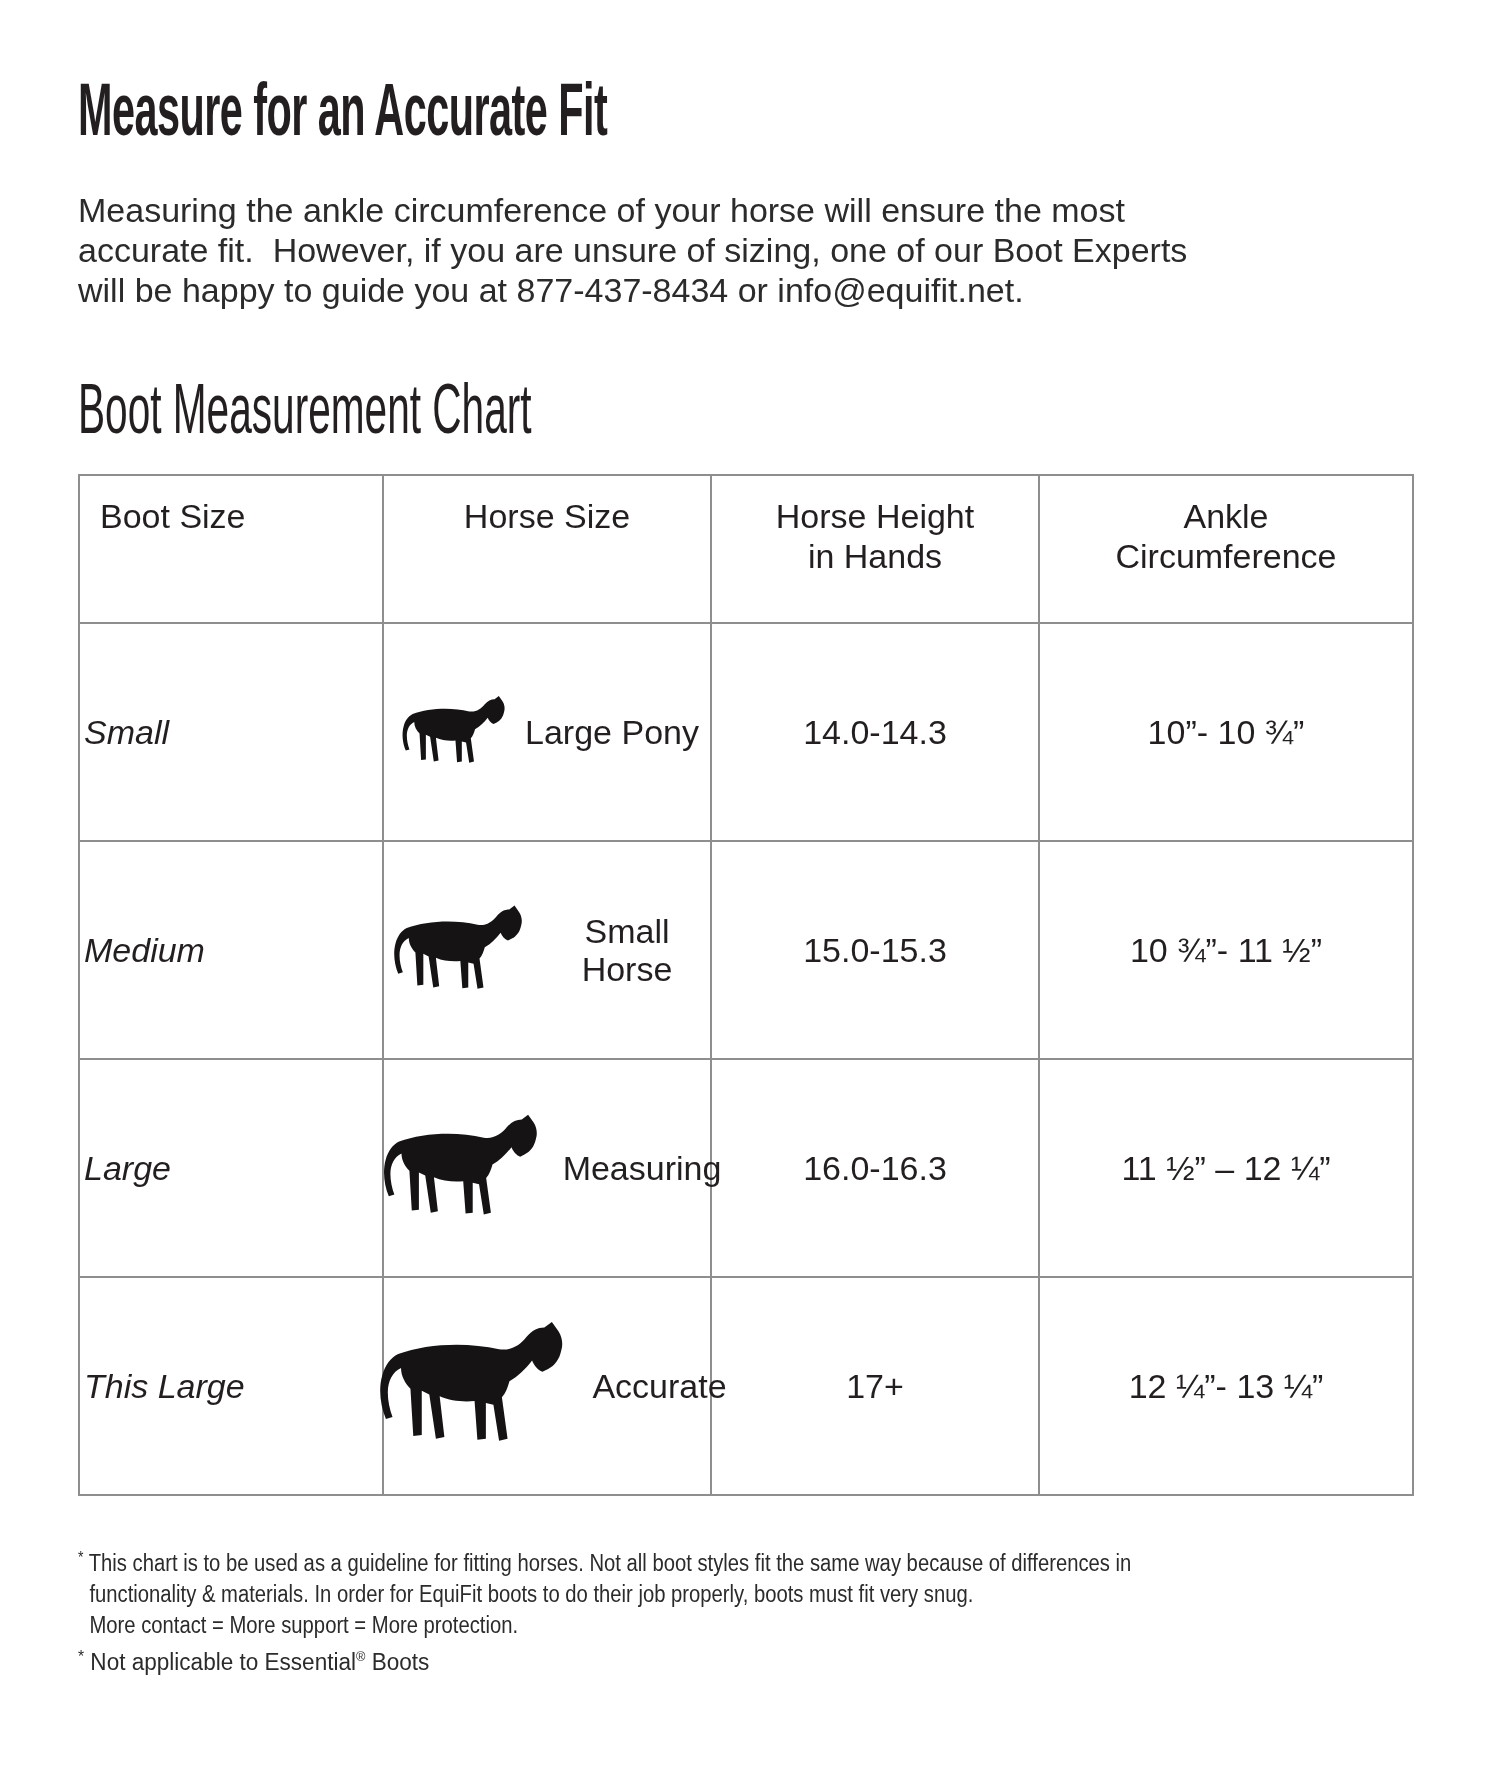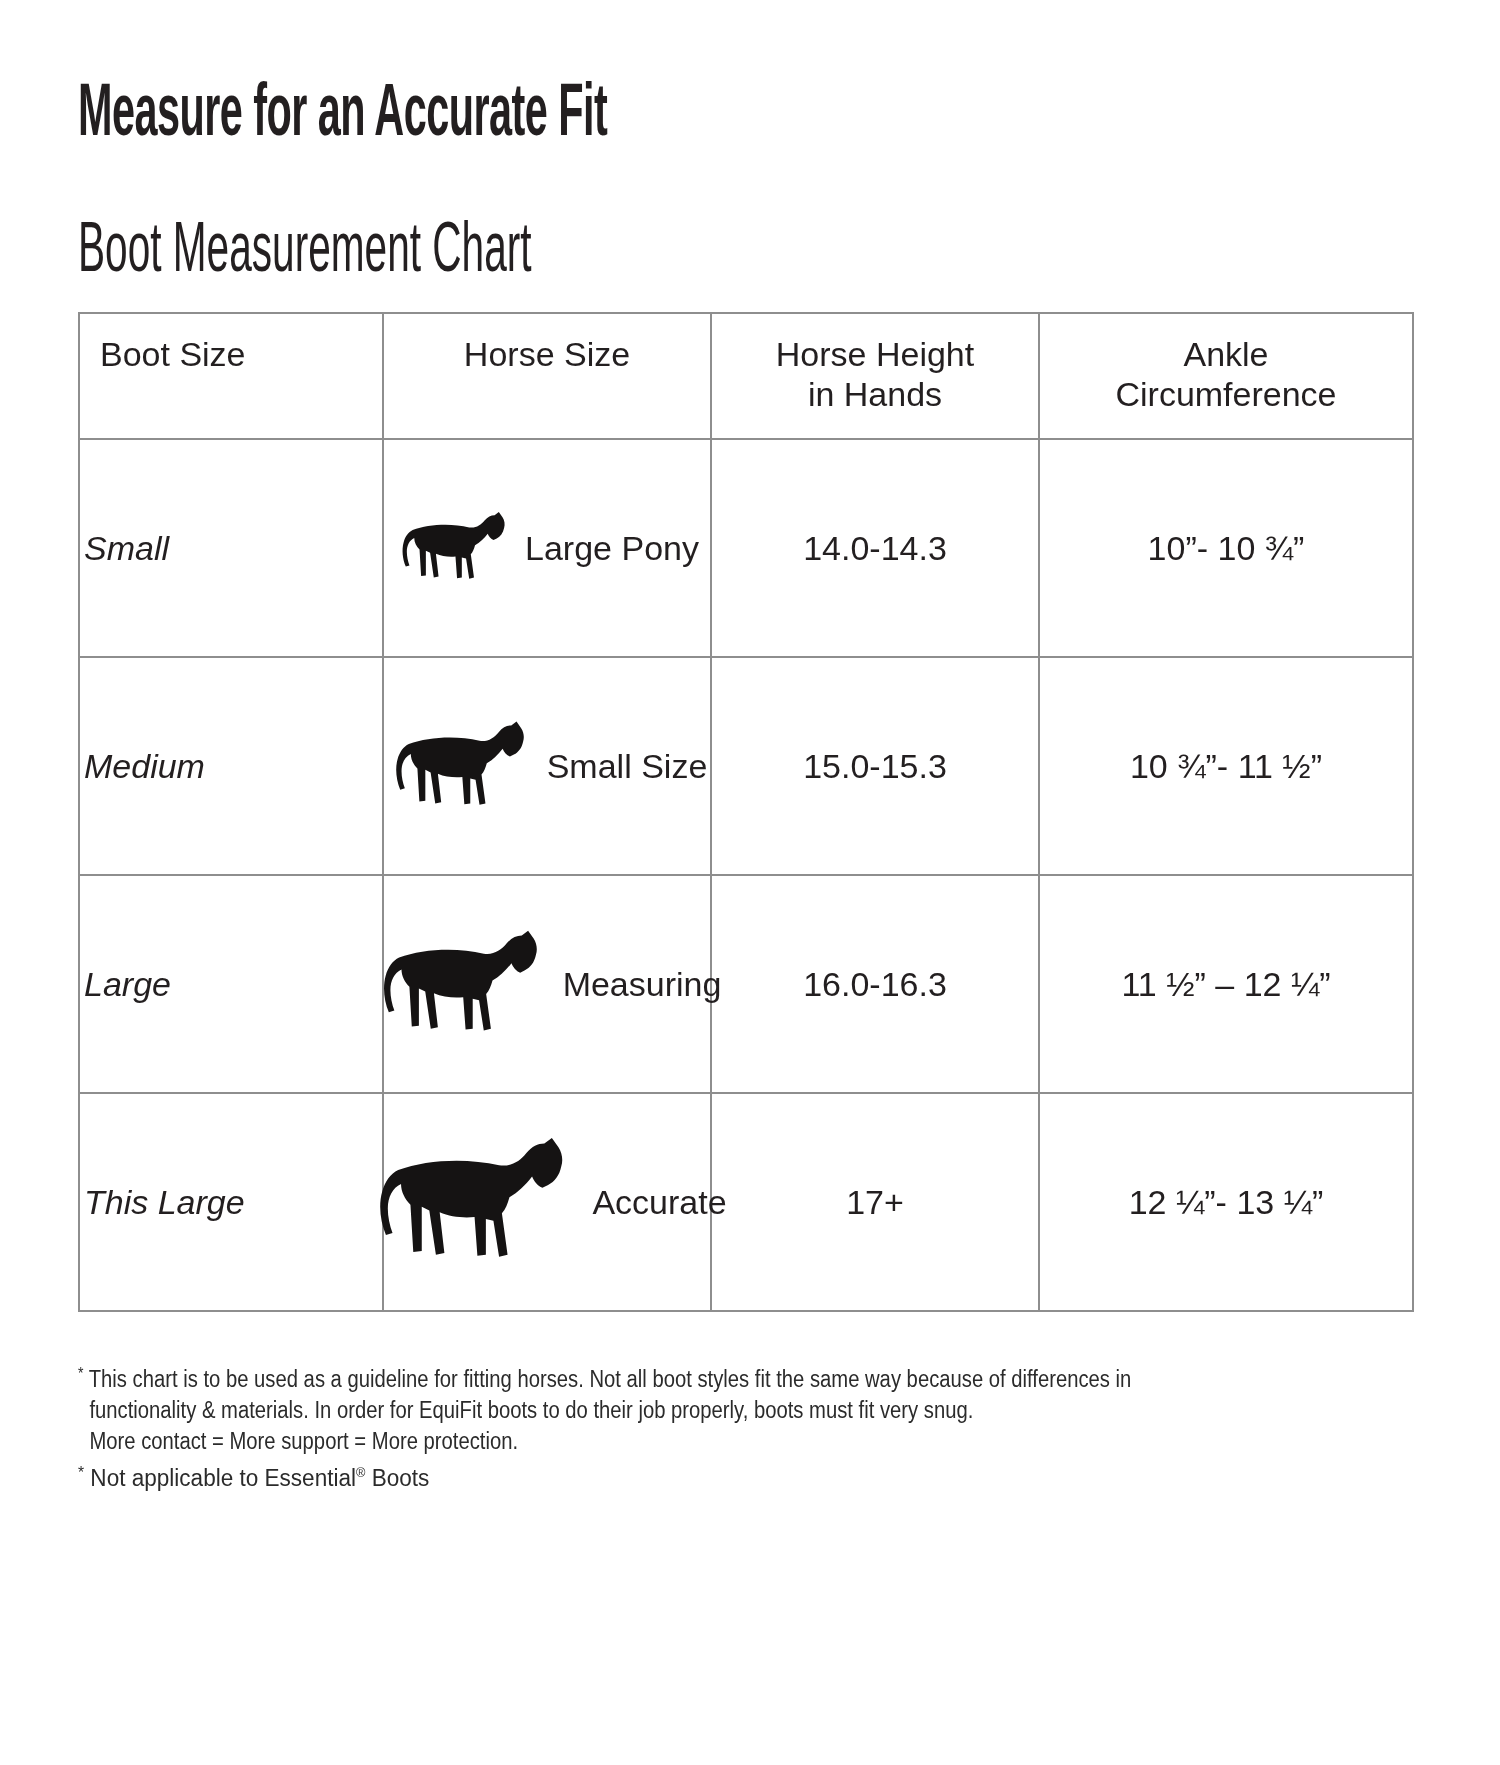--- a/index.html
+++ b/index.html
@@ -57,21 +57,21 @@
     table-layout: fixed;
     width: 1334px;
   }
   .boot-table th, .boot-table td {
     border: 2px solid #8e8e8e;
     font-weight: 400;
     font-size: 34px;
     color: #231f20;
   }
   .boot-table thead th {
-    height: 126px;
+    height: 148px;
     vertical-align: top;
     padding-top: 20px;
     text-align: center;
     white-space: pre-line;
     line-height: 40px;
   }
   .boot-table thead th.col-bootsize { text-align: left; padding-left: 20px; }
   .boot-table tbody td {
     height: 218px;
     text-align: center;
@@ -132,20 +132,23 @@
              C63 25 105 23 140 31
              C152 33 162 27 169 18
              C175 11 181 8 188 8 Z"></path>
   </symbol>
 </svg>
 
 <div class="page">
 
   <h1 class="title">Measure for an Accurate Fit</h1>
 
+  <p class="intro">Measuring the ankle circumference of your horse will ensure the most
+accurate fit.  However, if you are unsure of sizing, one of our Boot Experts
+will be happy to guide you at 877-437-8434 or info@equifit.net.</p>
 
   <h2 class="chart-heading">Boot Measurement Chart</h2>
 
 
   <table class="boot-table">
     <colgroup>
       <col style="width:304px">
       <col style="width:328px">
       <col style="width:328px">
       <col style="width:374px">
@@ -178,21 +181,21 @@
       </tr>
       <tr>
         <td class="cell-bootsize">Medium</td>
         <td>
           <div class="horse-stack">
             <span>
               <svg width="152" height="93">
                   <use href="#horse"></use>
                 </svg>
             </span>
-            <span class="horse-label">Small Size</span>
+            <span class="horse-label">Small Horse</span>
           </div>
         </td>
         <td>15.0-15.3</td>
         <td>10 ¾”- 11 ½”</td>
       </tr>
       <tr>
         <td class="cell-bootsize">Large</td>
         <td>
           <div class="horse-stack">
             <span>

